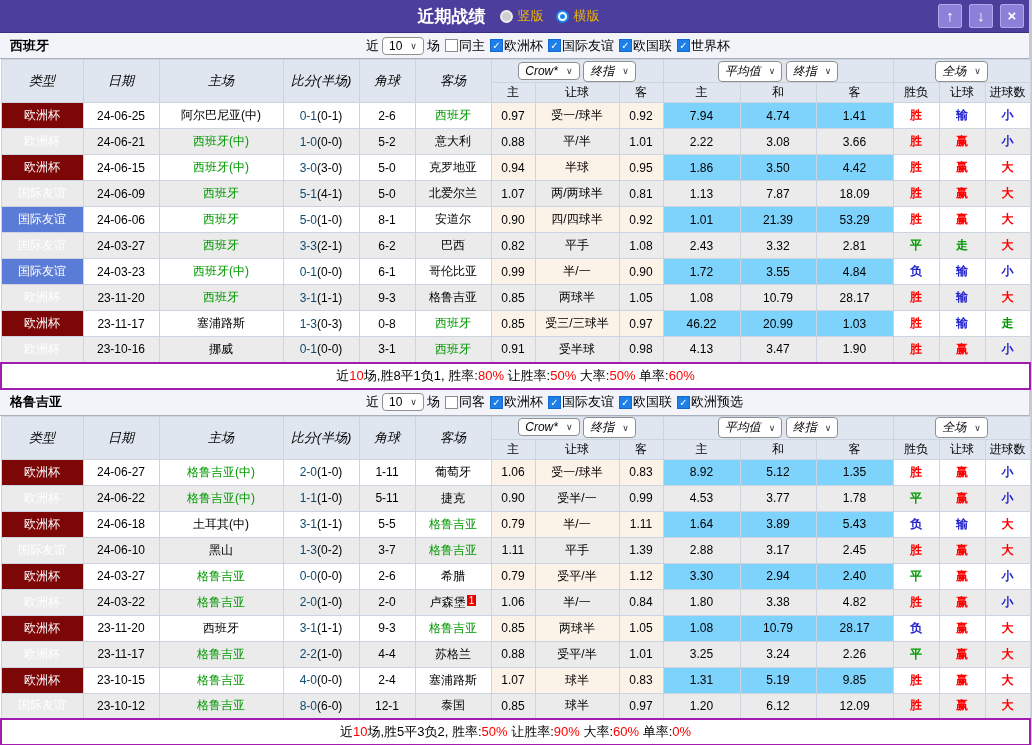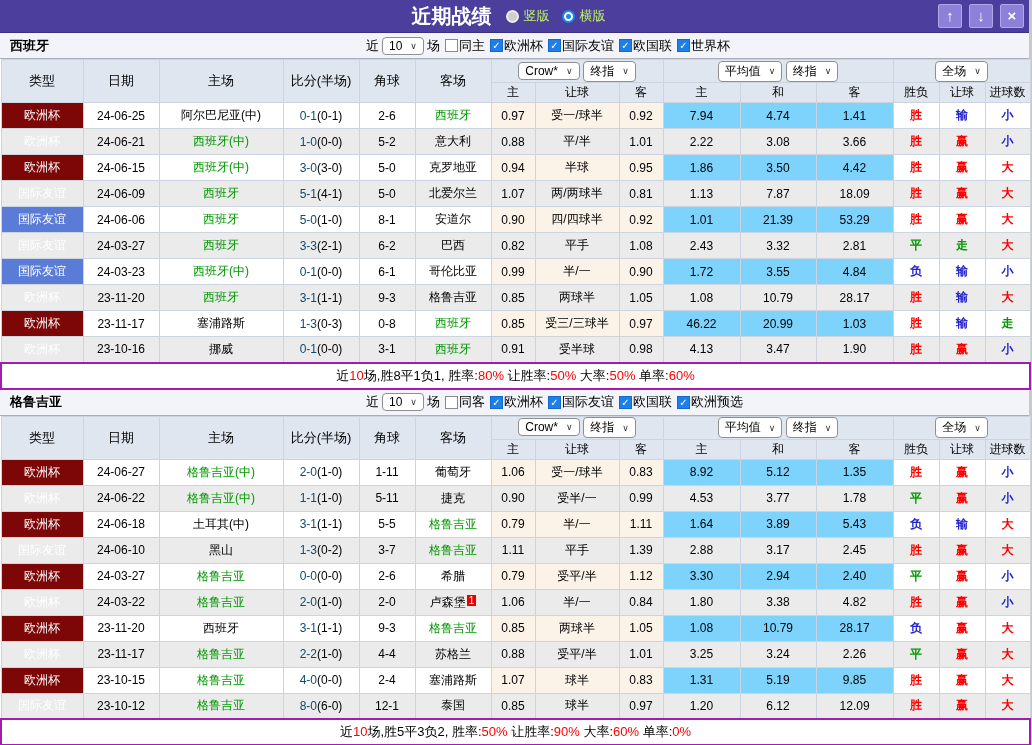--- a/index.html
+++ b/index.html
@@ -1,42 +1,42 @@
 <!DOCTYPE html>
 <html><head>
 <meta charset="utf-8">
 <style>
   html,body{margin:0;padding:0;}
   body{width:1032px;height:745px;background:#c9c9c9;font-family:"Liberation Sans","DejaVu Sans",sans-serif;overflow:hidden;}
   .window{width:1029px;background:#fff;}
   
   .titlebar{position:relative;height:32px;background:#4c3e9d;display:flex;align-items:center;justify-content:center;border-bottom:1px solid #3a2f80;}
-  .titlebar .title{color:#fff;font-weight:bold;font-size:20px;margin-right:14px;}
-  .radio-label{display:inline-flex;align-items:center;gap:5px;color:#bef264;font-size:13px;margin-right:12px;cursor:default;}
+  .titlebar .title{color:#fff;font-weight:bold;font-size:17px;margin-right:14px;}
+  .radio-label{display:inline-flex;align-items:center;gap:5px;color:#eab308;font-size:13px;margin-right:12px;cursor:default;}
   .radio{width:13px;height:13px;border-radius:50%;background:#cfcfcf;border:2px solid #ececec;box-sizing:border-box;display:inline-block;}
   .radio.selected{background:#fff;border:2px solid #1c86ee;position:relative;}
   .radio.selected::after{content:"";position:absolute;left:2px;top:2px;width:5px;height:5px;border-radius:50%;background:#1c86ee;}
   .tb-buttons{position:absolute;right:5px;top:4px;display:flex;gap:7px;}
   .tb-btn{width:24px;height:24px;background:#8c80d8;border:1px solid #b0a6e8;border-radius:2px;color:#fff;font-size:15px;font-weight:bold;line-height:22px;text-align:center;padding:0;cursor:pointer;}
   
   .section-bar{height:26px;background:#f2f4fa;border-bottom:1px solid #a9b0bc;display:flex;align-items:center;padding:0 10px;font-size:13px;box-sizing:border-box;}
   .team-name{font-weight:bold;color:#000;width:356px;text-align:left;}
   .filters{display:flex;align-items:center;gap:3px;}
   .comp{display:inline-flex;align-items:center;gap:1px;margin-left:2px;}
   .cb{display:inline-block;width:13px;height:13px;background:#fff;border:1px solid #8a8a8a;box-sizing:border-box;}
   .cb.checked{background:#1e7fe8;border-color:#1668cc;}
   .cb.checked::after{content:"✓";display:block;color:#fff;font-size:10px;font-weight:bold;line-height:11px;text-align:center;}
   
   .dd{display:inline-flex;align-items:center;justify-content:space-between;border:1px solid #8f8f8f;border-radius:4px;background:#fff;padding:1px 6px;font-size:12px;color:#000;gap:8px;cursor:pointer;}
   .chev{font-size:9px;color:#333;}
   
   table{border-collapse:collapse;table-layout:fixed;width:1029px;font-size:12px;color:#000;}
   th,td{border:1px solid #ccd4e0;text-align:center;padding:0;white-space:nowrap;overflow:hidden;}
   thead th{background:#e0e6f0;font-weight:normal;font-size:13px;}
-  thead tr.h1{height:23px;}
+  thead tr.h1{height:23px;font-style:italic;}
   thead tr.h2 th{height:19px;font-size:12px;}
   tbody tr{height:26px;background:#fff;}
   tbody tr.even td{background:#ebebeb;}
   td.crow{background:#fbf2e8;}
   td.avg{background:#7dd3fc;}
   td.europe{background:#7d0606;color:#fff;}
   td.friendly{background:#5b7cd6;color:#fff;}
   .team.hl{color:#009900;}
   .sc{color:#0c4a6e;}
   .half{color:#000;}

